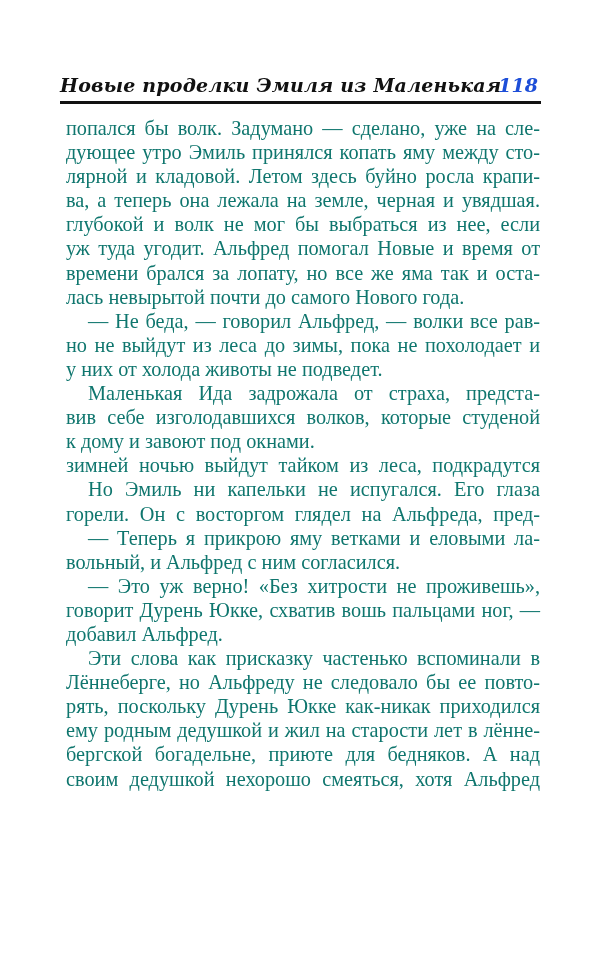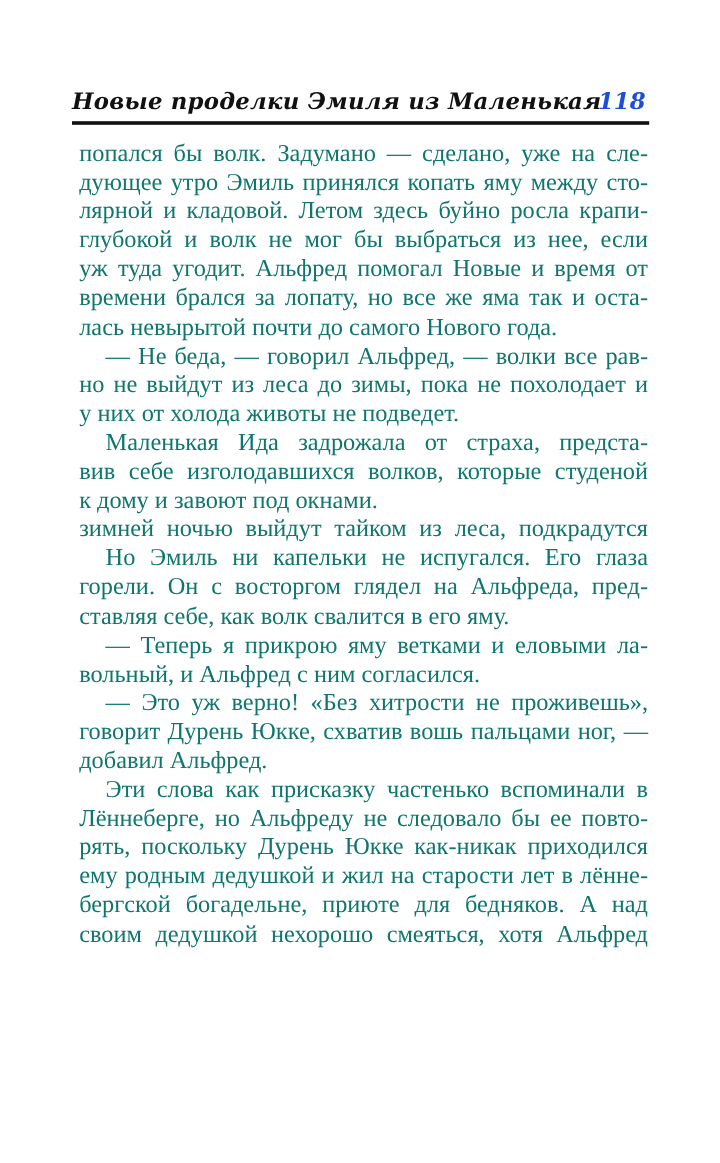--- a/index.html
+++ b/index.html
@@ -19,34 +19,34 @@
 <div class="header">
   <span class="running-title">Новые проделки Эмиля из Маленькая</span>
   <span class="page-num">118</span>
 </div>
 <div class="rule"></div>
 
 <div class="body-text" id="body-text">
     <span class="line">попался бы волк. Задумано — сделано, уже на сле-</span>
     <span class="line">дующее утро Эмиль принялся копать яму между сто-</span>
     <span class="line">лярной и кладовой. Летом здесь буйно росла крапи-</span>
+    <span class="line">ва, а теперь она лежала на земле, черная и увядшая.</span>
     <span class="line">глубокой и волк не мог бы выбраться из нее, если</span>
     <span class="line">уж туда угодит. Альфред помогал Новые и время от</span>
     <span class="line">времени брался за лопату, но все же яма так и оста-</span>
     <span class="line last">лась невырытой почти до самого Нового года.</span>
     <span class="line indent">— Не беда, — говорил Альфред, — волки все рав-</span>
     <span class="line">но не выйдут из леса до зимы, пока не похолодает и</span>
     <span class="line last">у них от холода животы не подведет.</span>
     <span class="line indent">Маленькая Ида задрожала от страха, предста-</span>
     <span class="line">вив себе изголодавшихся волков, которые студеной</span>
     <span class="line last">к дому и завоют под окнами.</span>
     <span class="line">зимней ночью выйдут тайком из леса, подкрадутся</span>
     <span class="line indent">Но Эмиль ни капельки не испугался. Его глаза</span>
     <span class="line">горели. Он с восторгом глядел на Альфреда, пред-</span>
-    <span class="line last">ставляя себе, как волк свалится в его яму.</span>
     <span class="line indent">— Теперь я прикрою яму ветками и еловыми ла-</span>
     <span class="line last">вольный, и Альфред с ним согласился.</span>
     <span class="line indent">— Это уж верно! «Без хитрости не проживешь»,</span>
     <span class="line">говорит Дурень Юкке, схватив вошь пальцами ног, —</span>
     <span class="line last">добавил Альфред.</span>
     <span class="line indent">Эти слова как присказку частенько вспоминали в</span>
     <span class="line">Лённеберге, но Альфреду не следовало бы ее повто-</span>
     <span class="line">рять, поскольку Дурень Юкке как-никак приходился</span>
     <span class="line">ему родным дедушкой и жил на старости лет в лённе-</span>
     <span class="line">бергской богадельне, приюте для бедняков. А над</span>

